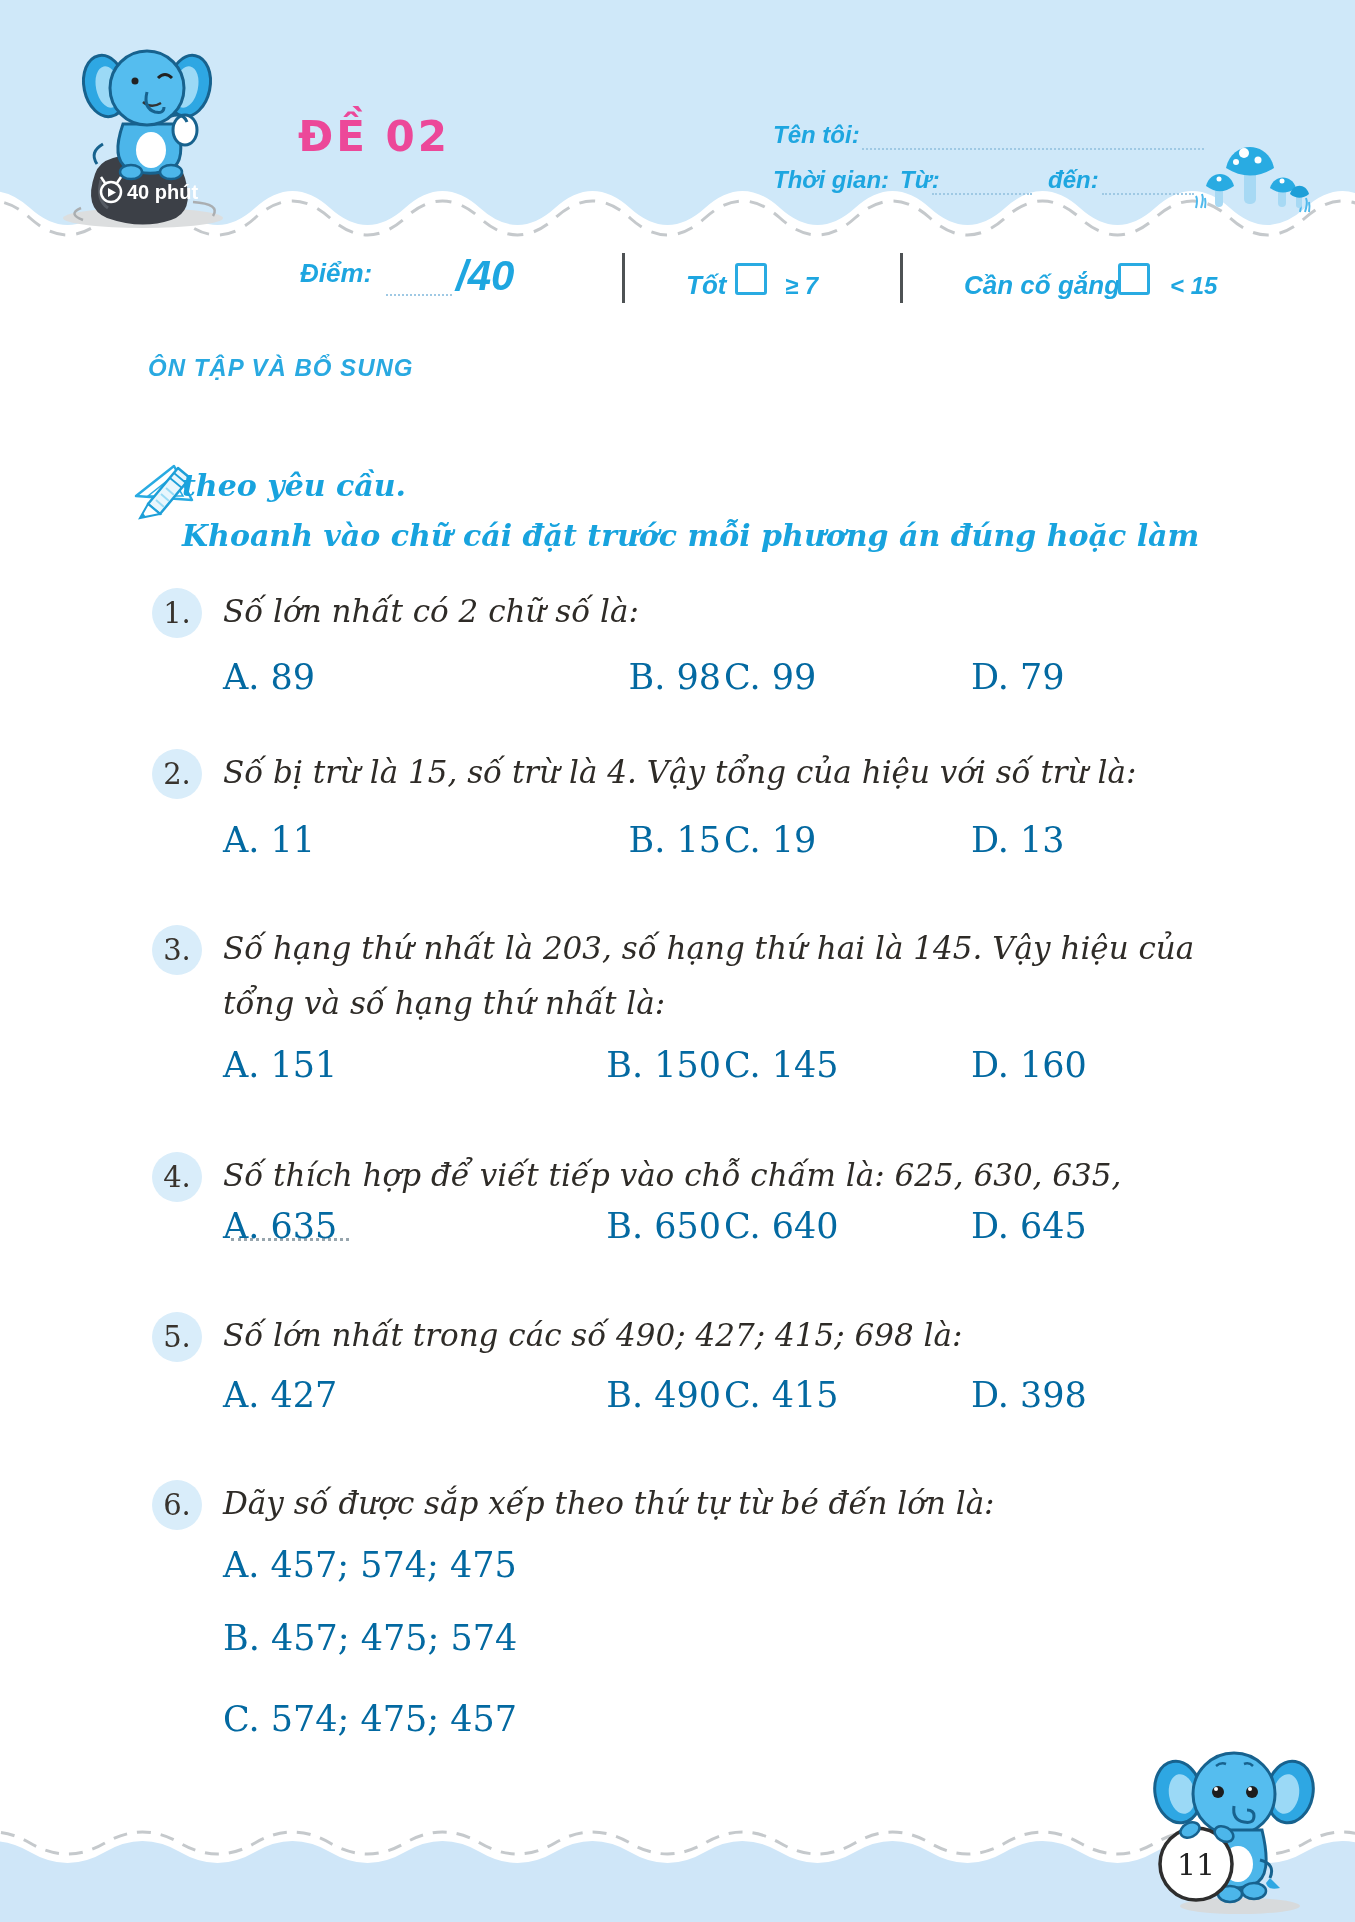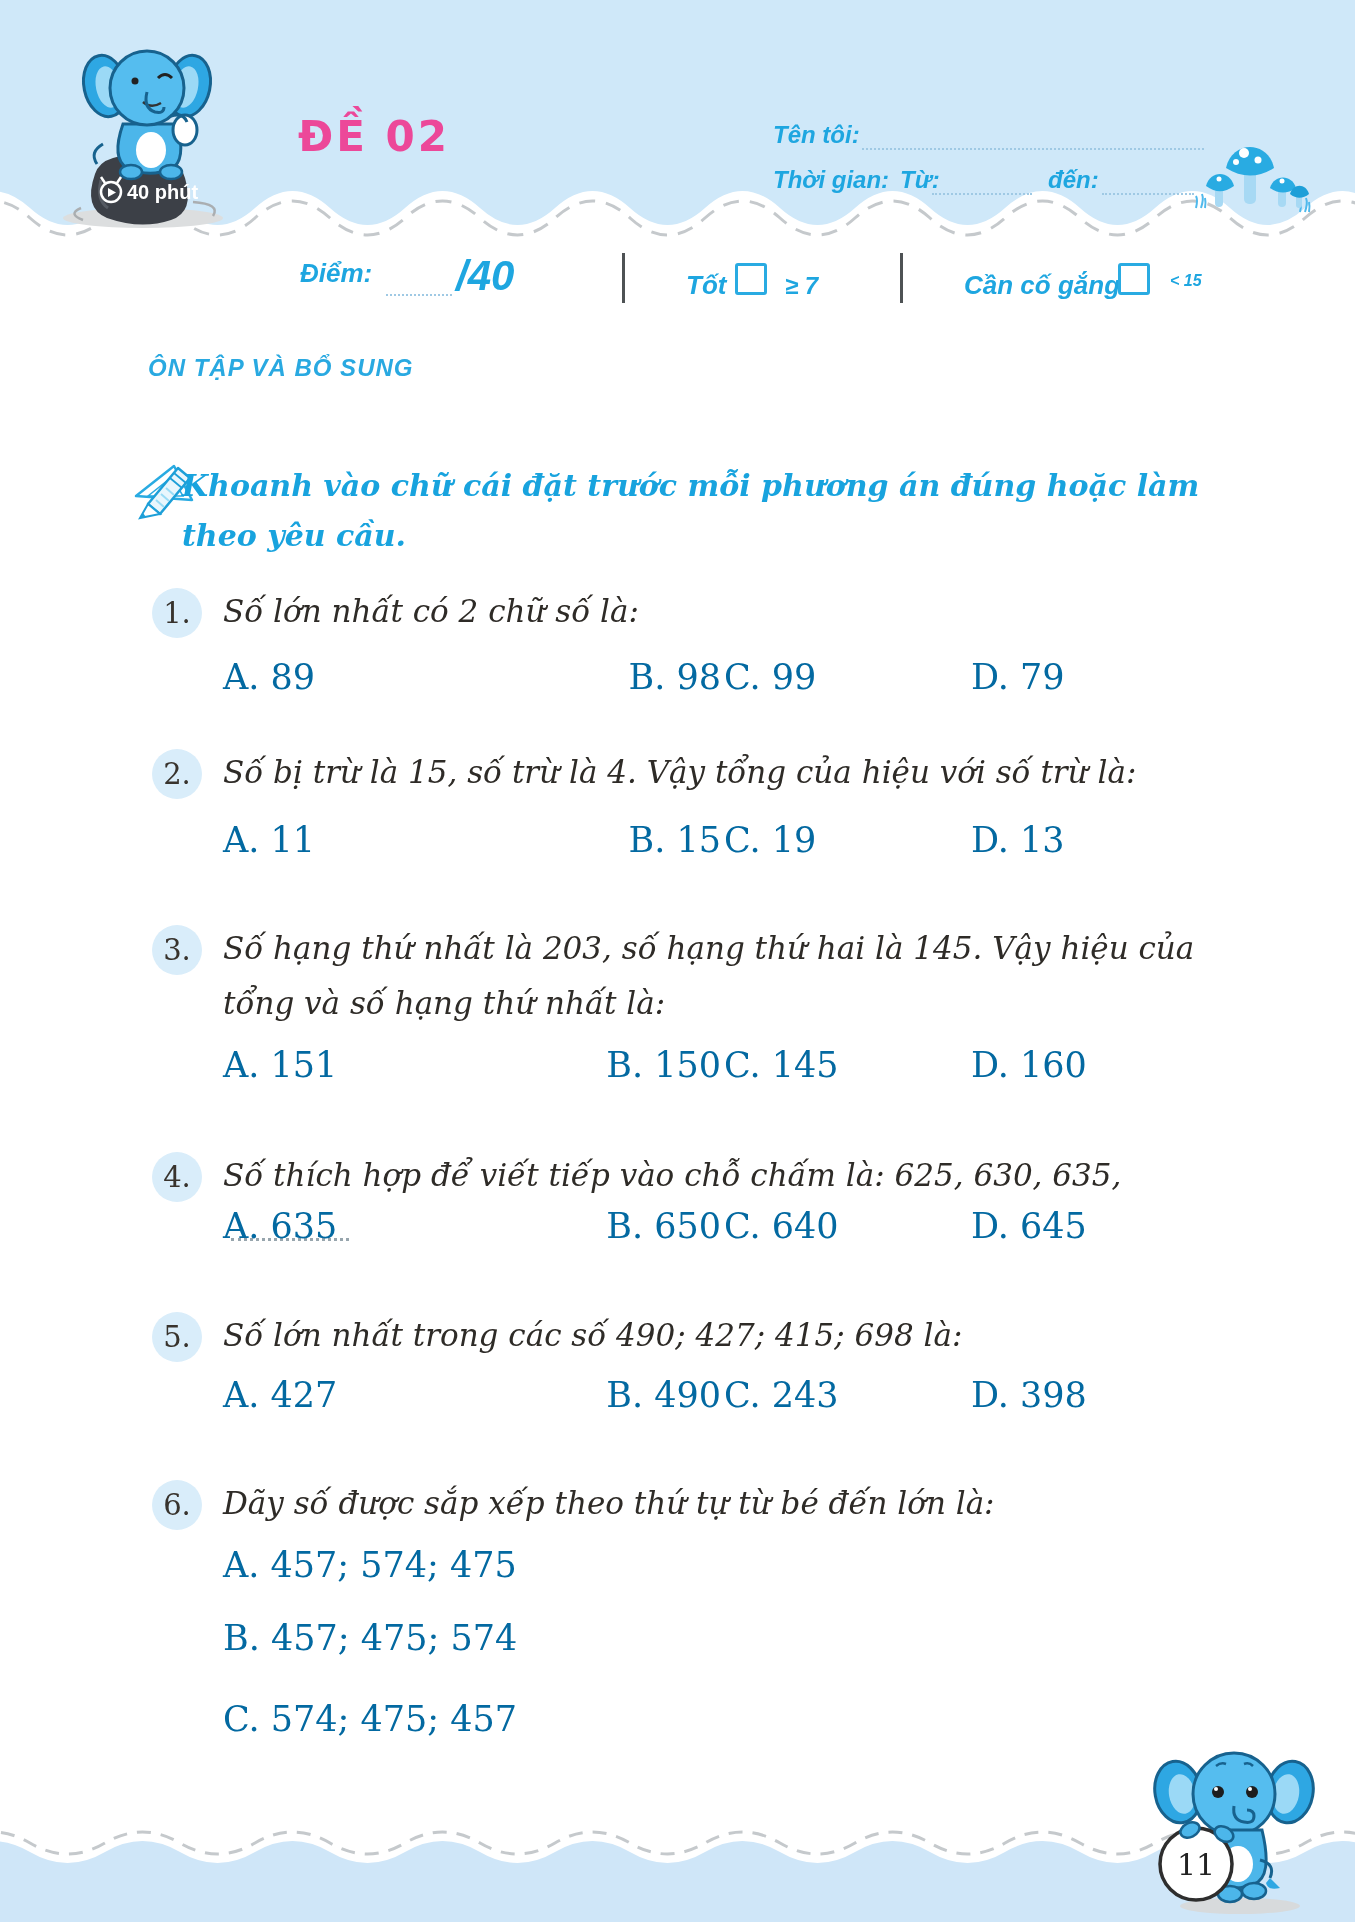--- a/index.html
+++ b/index.html
@@ -110,36 +110,36 @@
   <div class="abs divider" style="left:622px;top:253px;"></div>
 
   <div class="abs lbl" style="left:686px;top:270px;font-size:26px;">Tốt</div>
   <div class="abs cbx" style="left:735px;top:263px;"></div>
   <div class="abs lbl" style="left:785px;top:272px;font-size:24px;">≥ 7</div>
 
   <div class="abs divider" style="left:900px;top:253px;"></div>
 
   <div class="abs lbl" style="left:964px;top:270px;font-size:26px;">Cần cố gắng</div>
   <div class="abs cbx" style="left:1118px;top:263px;"></div>
-  <div class="abs lbl" style="left:1170px;top:272px;font-size:16px;text-align:center;">&lt; 15</div>
+  <div class="abs lbl" style="left:1170px;top:272px;font-size:24px;text-align:center;">&lt; 15</div>
 
   <div class="abs sect" style="left:148px;top:354px;">ÔN TẬP VÀ BỔ SUNG</div>
 
   <svg class="abs" style="left:126px;top:454px;" width="80" height="66" viewBox="0 0 80 66">
     <path d="M10 42 L48 12 L66 46 Z" fill="#ffffff" stroke="#29abe2" stroke-width="2.5" stroke-linejoin="round"></path>
     <path d="M22 42 L46 23 L57 42 Z" fill="none" stroke="#29abe2" stroke-width="1.5"></path>
     <path d="M22 50 L52 14 L64 24 L34 60 Z" fill="#e8f6fd" stroke="#1d9fd8" stroke-width="2.5" stroke-linejoin="round"></path>
     <path d="M48 19 L60 29 M44 24 L56 34" stroke="#1d9fd8" stroke-width="1.8"></path>
     <path d="M30 46 l8 7 M35 40 l8 7 M40 34 l8 7" stroke="#9adcf6" stroke-width="2"></path>
     <path d="M22 50 L14 64 L34 60 Z" fill="#ffffff" stroke="#1d9fd8" stroke-width="2"></path>
     <path d="M17 59 L14 64 L20 63 Z" fill="#1d9fd8"></path>
   </svg>
   <div class="abs instr" style="left:182px;top:461px;width:1070px;">
+    <div>theo yêu cầu.</div>
     <div>Khoanh vào chữ cái đặt trước mỗi phương án đúng hoặc làm</div>
-    <div>theo yêu cầu.</div>
   </div>
 
   <div class="q" style="top:588px;">
     <div class="qnum">1.</div>
     <div class="qtext"><span>Số lớn nhất có 2 chữ số là:</span></div>
     <div class="opts row" style="top:70px;">
       <span class="opt o1">A. 89</span>
       <span class="opt o2">B. 98</span>
       <span class="opt o3">C. 99</span>
       <span class="opt o4">D. 79</span>
@@ -178,21 +178,21 @@
       <span class="opt o4">D. 645</span>
     </div>
   </div>
 
   <div class="q" style="top:1312px;">
     <div class="qnum">5.</div>
     <div class="qtext"><span>Số lớn nhất trong các số 490; 427; 415; 698 là:</span></div>
     <div class="opts row" style="top:64px;">
       <span class="opt o1">A. 427</span>
       <span class="opt o2">B. 490</span>
-      <span class="opt o3">C. 243</span>
+      <span class="opt o3">C. 415</span>
       <span class="opt o4">D. 398</span>
     </div>
   </div>
 
   <div class="q" style="top:1480px;">
     <div class="qnum">6.</div>
     <div class="qtext"><span>Dãy số được sắp xếp theo thứ tự từ bé đến lớn là:</span></div>
     <span class="opt colopt" style="top:66px;">A. 457; 574; 475</span>
     <span class="opt colopt" style="top:139px;">B. 457; 475; 574</span>
     <span class="opt colopt" style="top:220px;">C. 574; 475; 457</span>

